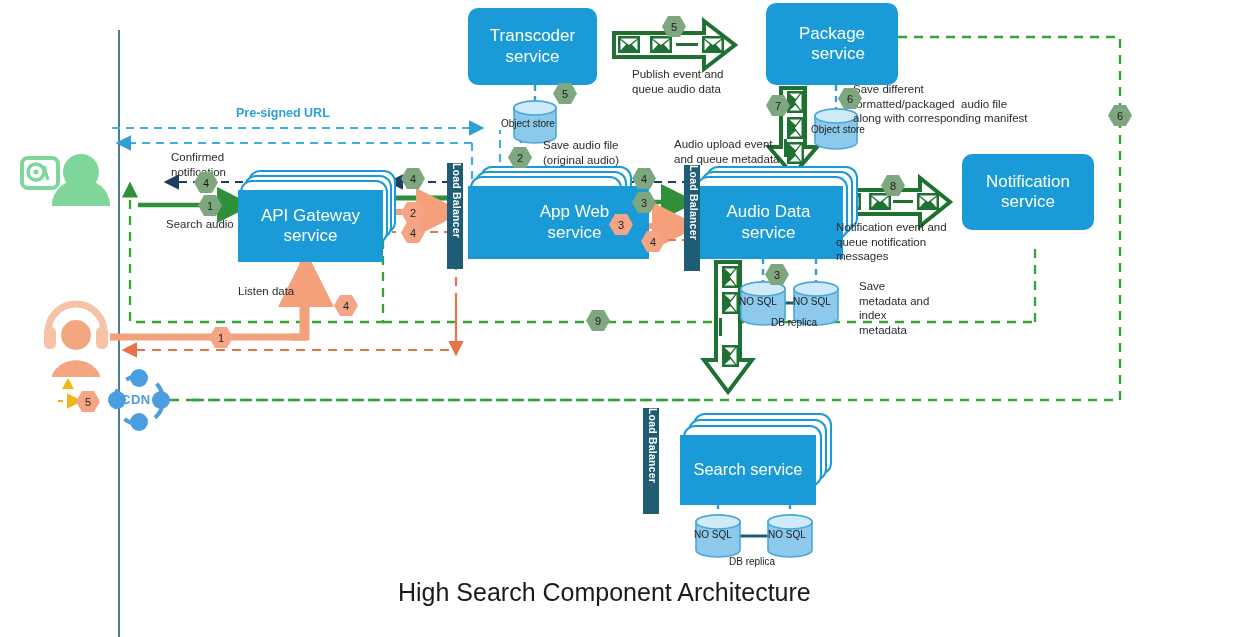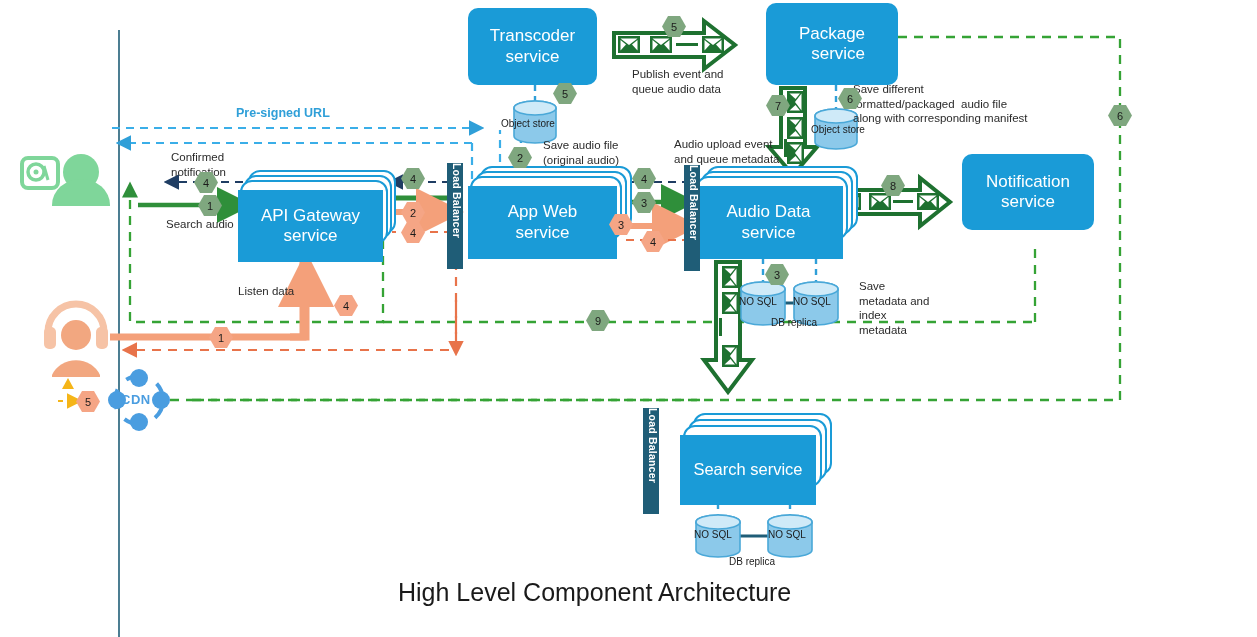--- a/index.html
+++ b/index.html
@@ -235,21 +235,21 @@
     <div class="stack" style="left:10px;top:0;width:144px;height:60px;"></div>
     <div class="stack" style="left:6px;top:5px;width:144px;height:60px;"></div>
     <div class="stack" style="left:2px;top:10px;width:144px;height:60px;"></div>
     <div class="face" style="left:0;top:20px;width:145px;height:72px;font-size:17px;">API Gateway<br>service</div>
   </div>
 
   <div class="svc" style="left:468px;top:166px;width:160px;height:96px;">
     <div class="stack" style="left:12px;top:0;width:148px;height:60px;"></div>
     <div class="stack" style="left:7px;top:5px;width:148px;height:60px;"></div>
     <div class="stack" style="left:2px;top:10px;width:148px;height:60px;"></div>
-    <div class="face" style="left:0;top:20px;width:149px;height:73px;font-size:17px;">App Web<br>service</div>
+    <div class="face" style="left:0;top:20px;width:149px;height:73px;font-size:17px;padding-left:32px;">App Web<br>service</div>
   </div>
 
   <div class="svc" style="left:694px;top:166px;width:160px;height:96px;">
     <div class="stack" style="left:12px;top:0;width:148px;height:60px;"></div>
     <div class="stack" style="left:7px;top:5px;width:148px;height:60px;"></div>
     <div class="stack" style="left:2px;top:10px;width:148px;height:60px;"></div>
     <div class="face" style="left:0;top:20px;width:149px;height:73px;font-size:17px;text-align:center;">Audio Data<br>service</div>
   </div>
 
   <div class="svc plain" style="left:962px;top:154px;width:132px;height:76px;">
@@ -286,34 +286,35 @@
   <div class="lbl" style="left:543px;top:138px;">Save audio file<br>(original audio)</div>
 
   <div class="lbl db" style="left:501px;top:118px;">Object store</div>
 
   <div class="lbl" style="left:674px;top:117px;margin-top:20px;">Audio upload event<br>and queue metadata</div>
 
   <div class="lbl" style="left:853px;top:82px;">Save different<br>formatted/packaged  audio file<br>along with corresponding manifest</div>
 
   <div class="lbl db" style="left:811px;top:124px;">Object store</div>
 
+  <div class="lbl" style="left:836px;top:220px;">Notification event and<br>queue notification<br>messages</div>
 
   <div class="lbl db" style="left:739px;top:296px;">NO SQL</div>
   <div class="lbl db" style="left:793px;top:296px;">NO SQL</div>
   <div class="lbl db" style="left:771px;top:317px;">DB replica</div>
 
   <div class="lbl" style="left:859px;top:279px;">Save<br>metadata and<br>index<br>metadata</div>
 
   <div class="lbl db" style="left:694px;top:529px;">NO SQL</div>
   <div class="lbl db" style="left:768px;top:529px;">NO SQL</div>
   <div class="lbl db" style="left:729px;top:556px;">DB replica</div>
 
   <div class="cdntext" style="left:121px;top:392px;">CDN</div>
 
-  <div class="title" style="left:398px;top:578px;">High Level Component Architecture</div>
+  <div class="title" style="left:398px;top:578px;">High Search Component Architecture</div>
 
   <div class="hexbadge hex-g" style="left:198px;top:195px;">1</div>
   <div class="hexbadge hex-g" style="left:194px;top:172px;">4</div>
   <div class="hexbadge hex-o" style="left:209px;top:327px;">1</div>
   <div class="hexbadge hex-o" style="left:76px;top:391px;">5</div>
 
   <div class="hexbadge hex-g" style="left:401px;top:168px;">4</div>
   <div class="hexbadge hex-o" style="left:401px;top:202px;">2</div>
   <div class="hexbadge hex-o" style="left:401px;top:222px;">4</div>
   <div class="hexbadge hex-o" style="left:334px;top:295px;">4</div>

